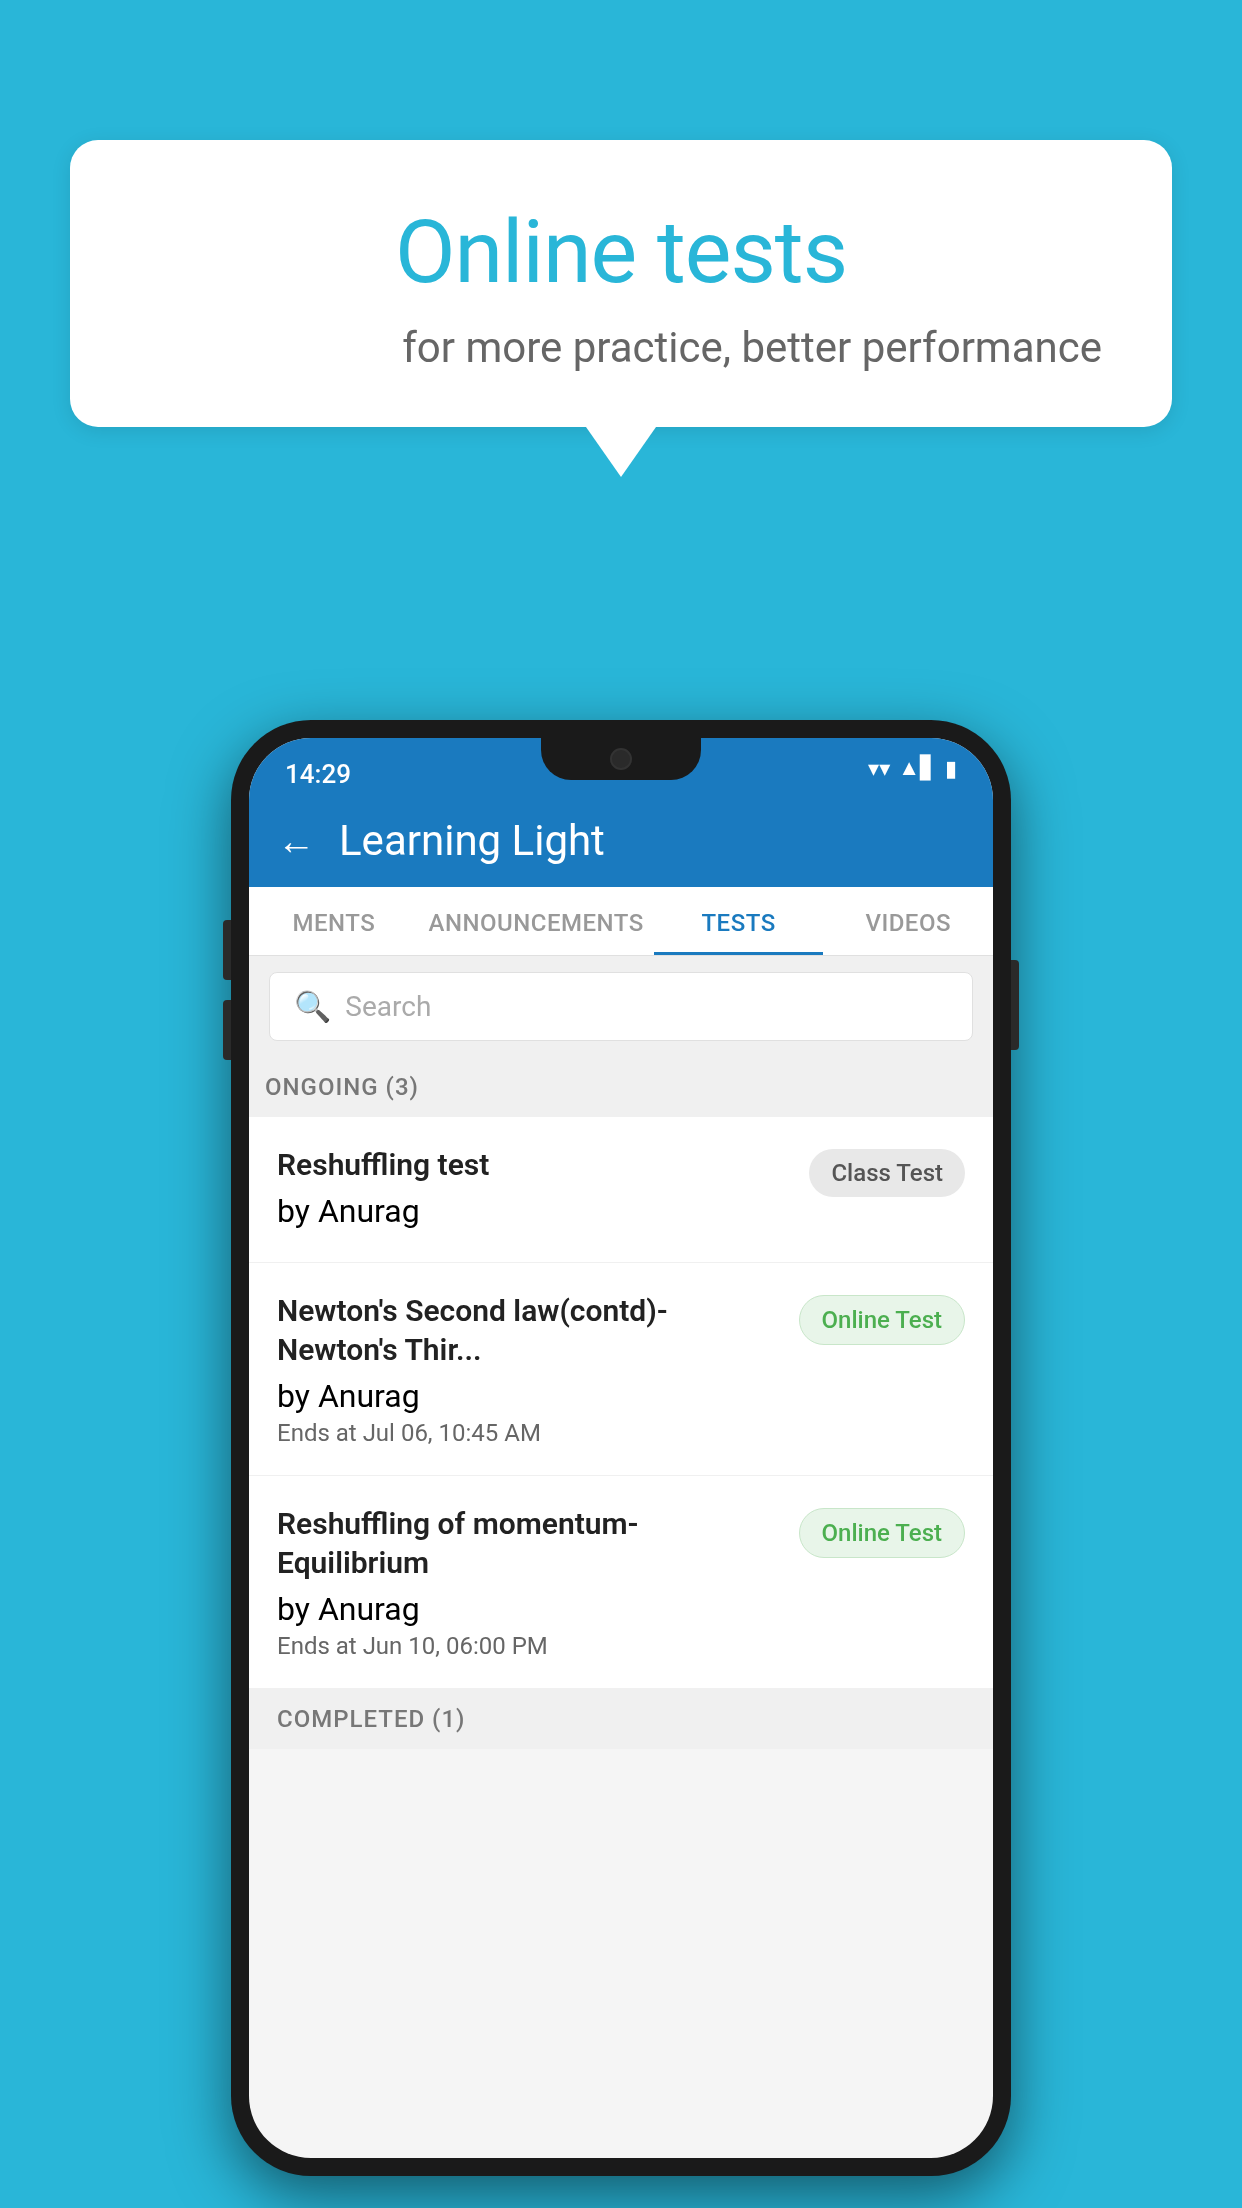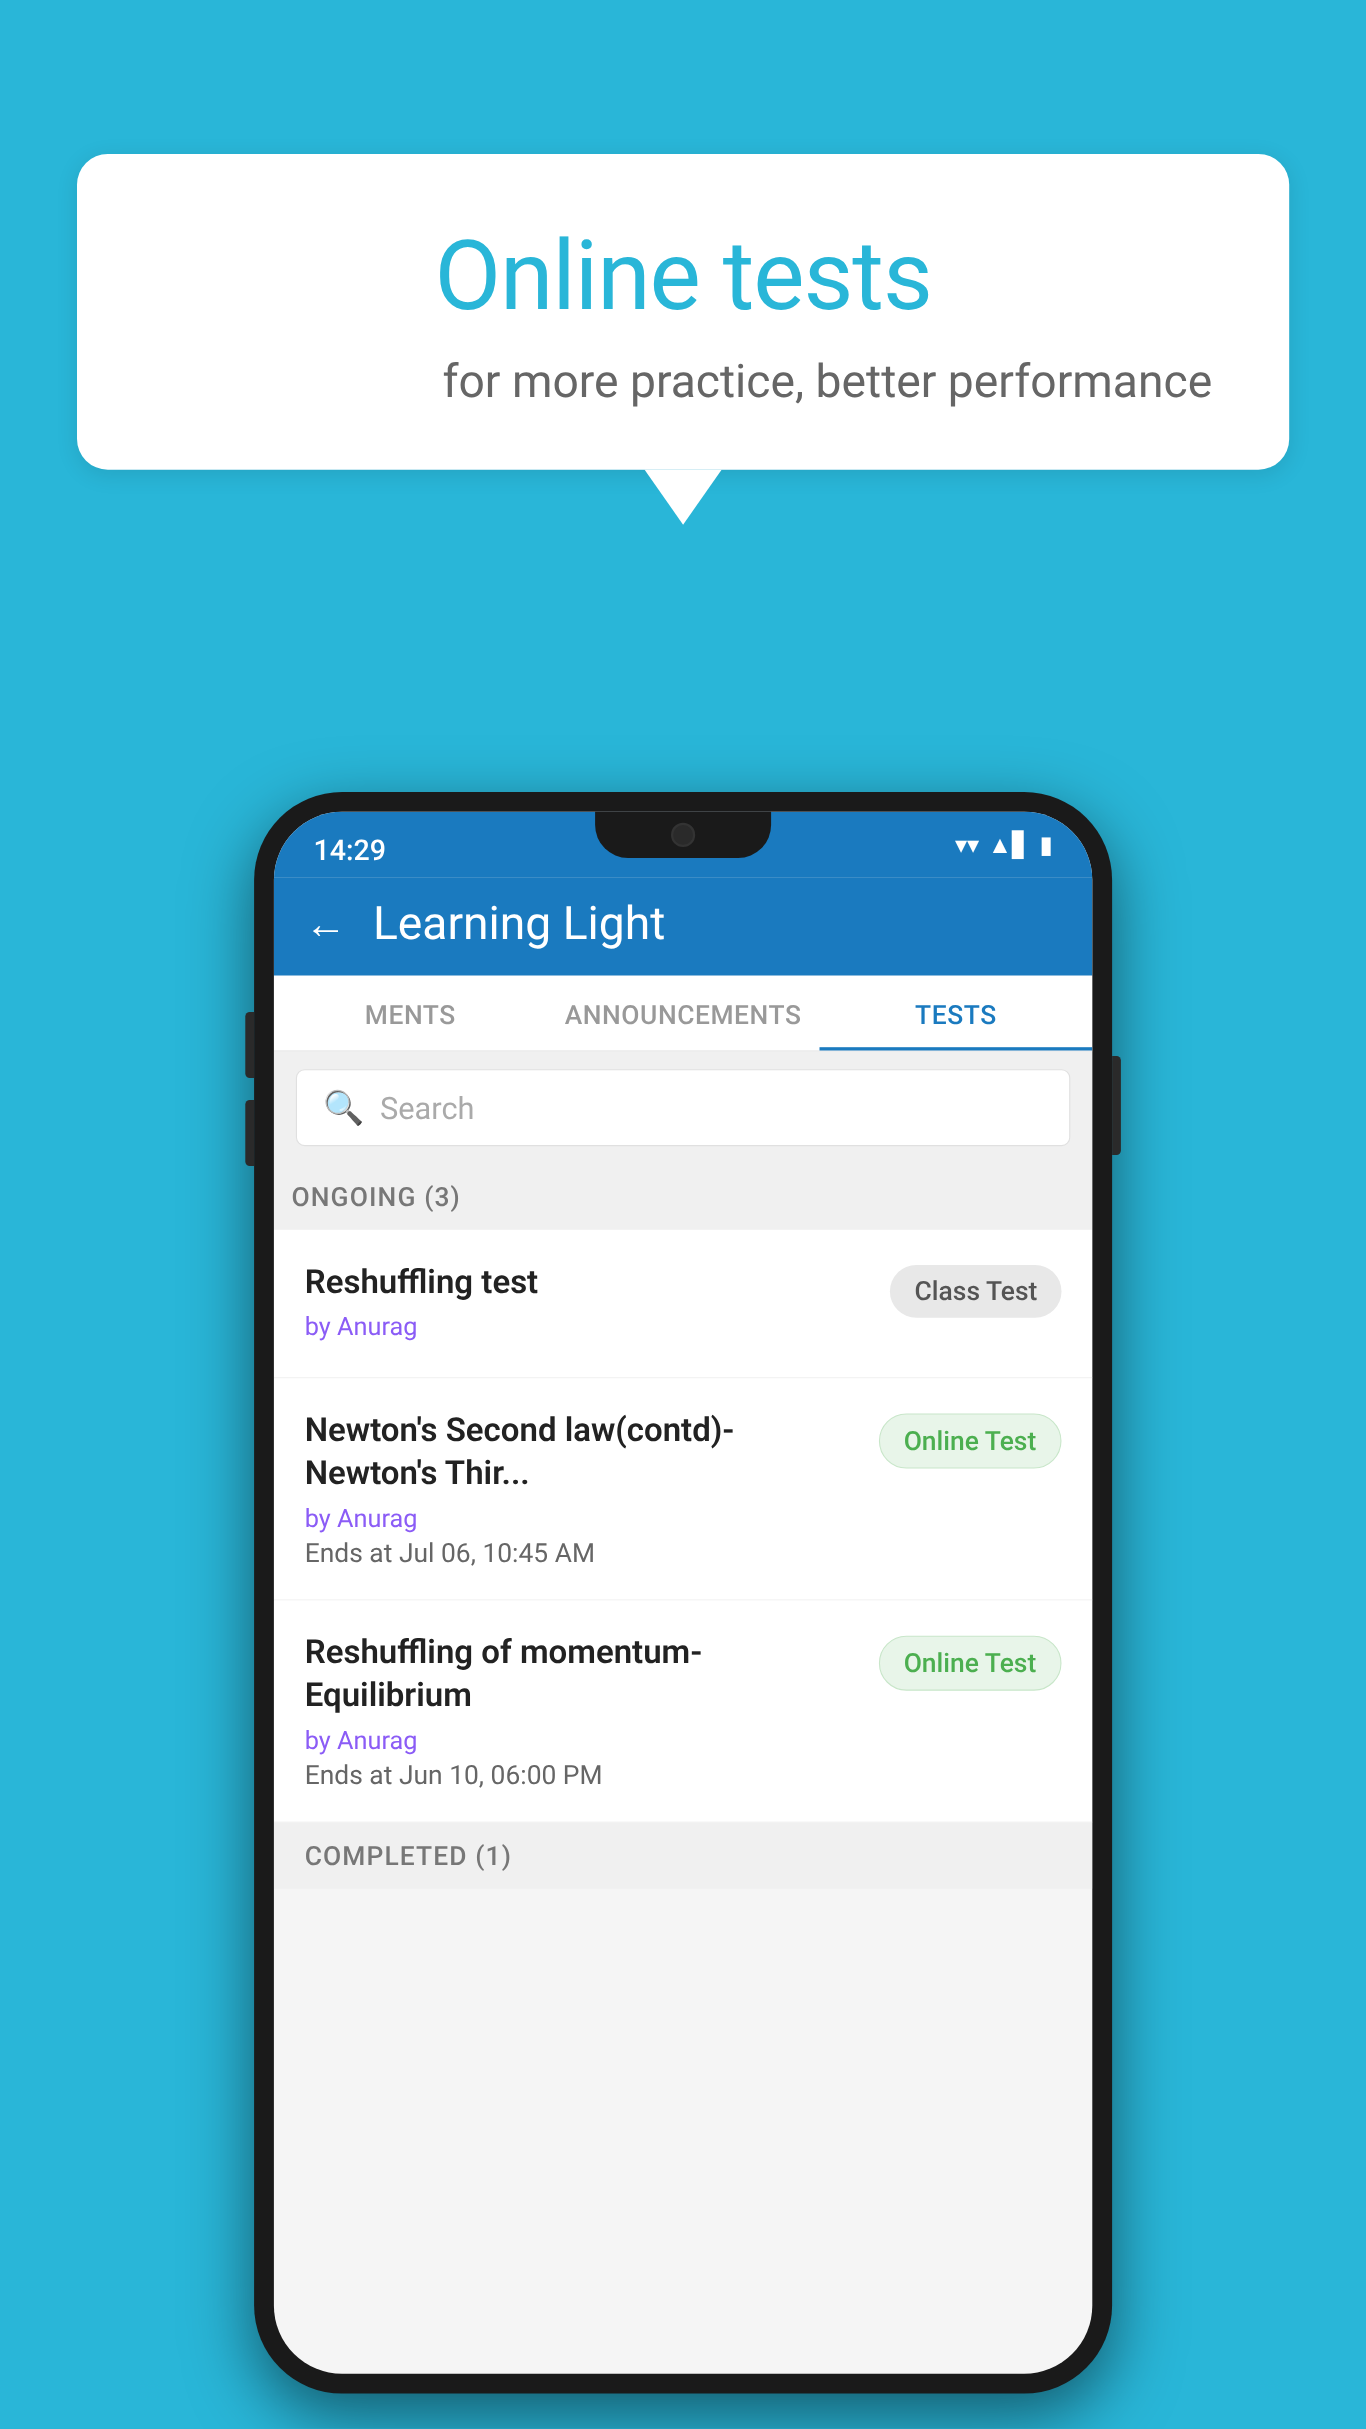--- a/index.html
+++ b/index.html
@@ -273,22 +273,22 @@
 
     .test-name {
       font-size: 30px;
       font-weight: 600;
       color: #222;
       margin-bottom: 8px;
       line-height: 1.3;
     }
 
     .test-by {
-      font-size: 23px;
-      color: #8b5cf6;
+      font-size: 32px;
+      color: #000000;
       margin-bottom: 4px;
     }
 
     .test-date {
       font-size: 24px;
       color: #666;
     }
 
     .test-badge {
       padding: 10px 22px;
@@ -365,20 +365,23 @@
       <div class="tabs-container">
         <div class="tab">
           <span>MENTS</span>
         </div>
         <div class="tab">
           <span>ANNOUNCEMENTS</span>
         </div>
         <div class="tab active">
           <span>TESTS</span>
         </div>
+        <div class="tab">
+          <span>VIDEOS</span>
+        </div>
       </div>
 
       <div class="search-container">
         <div class="search-input">
           <span class="search-icon-svg">🔍</span>
           <span class="search-placeholder">Search</span>
         </div>
       </div>
 
       <div class="section-header">

